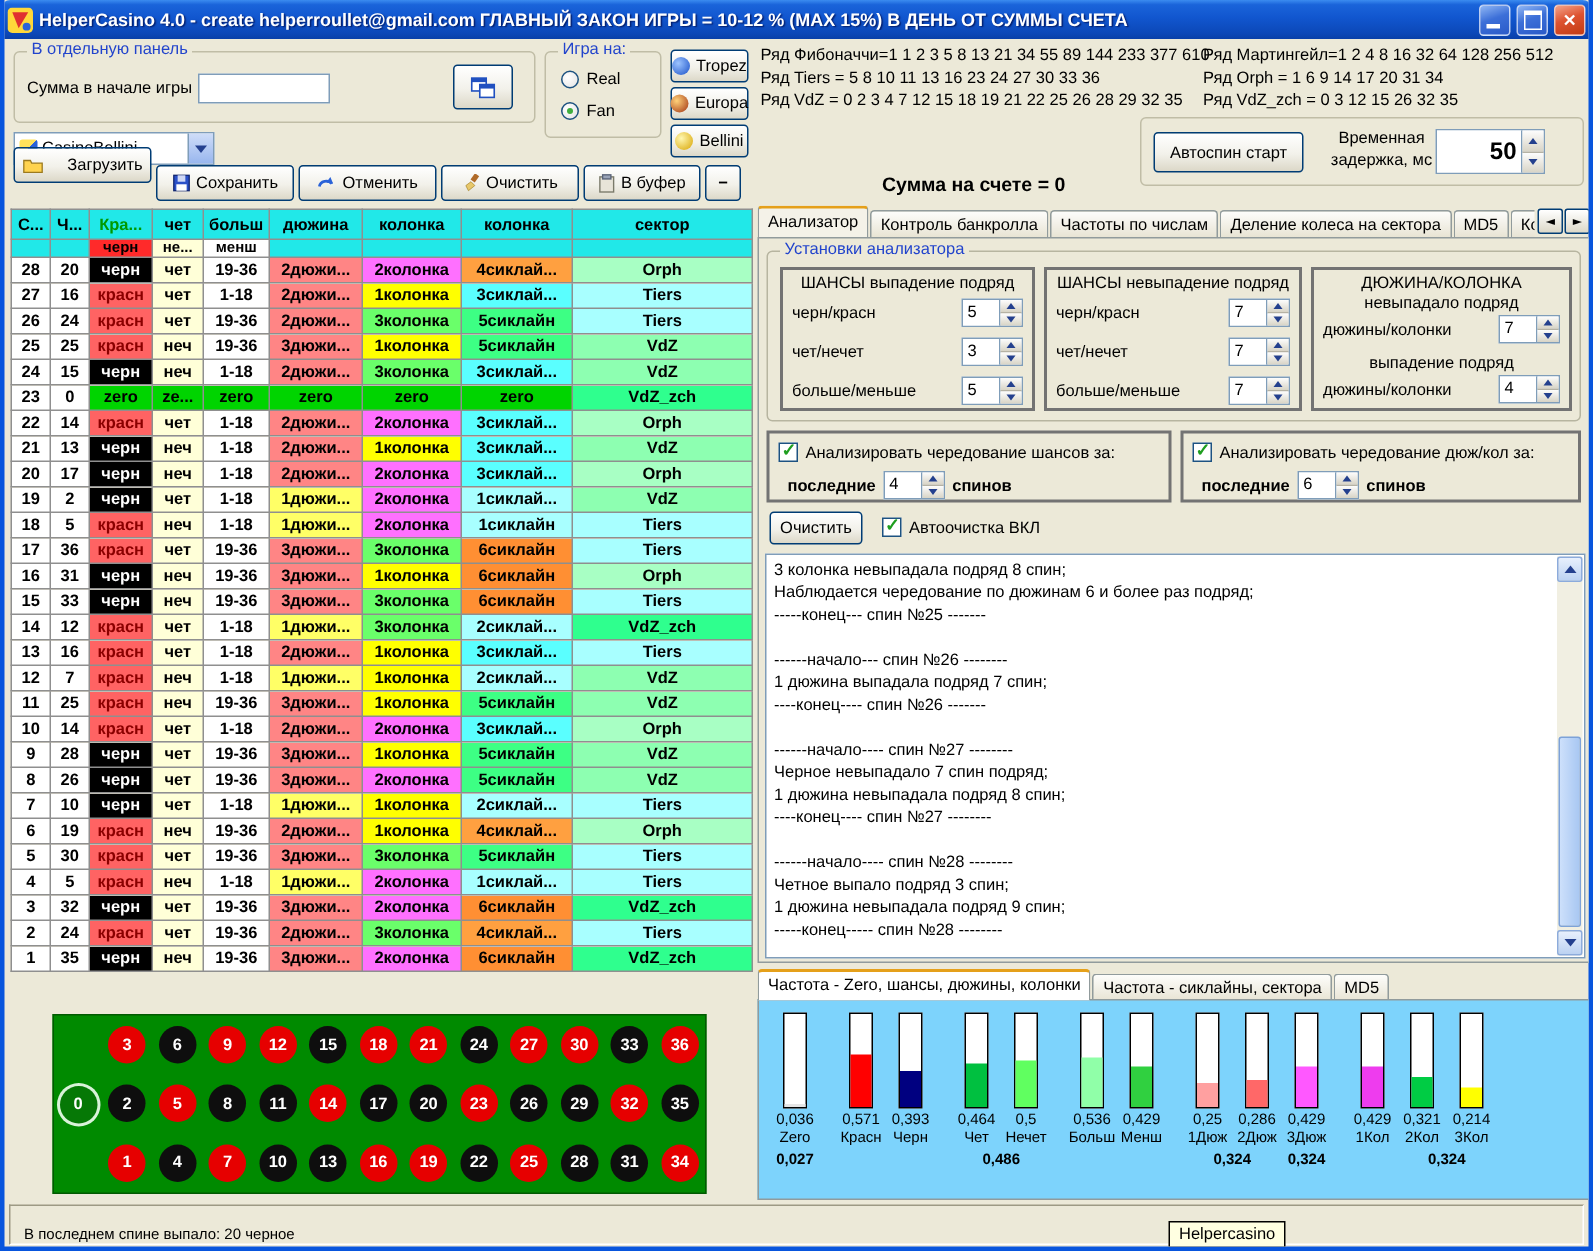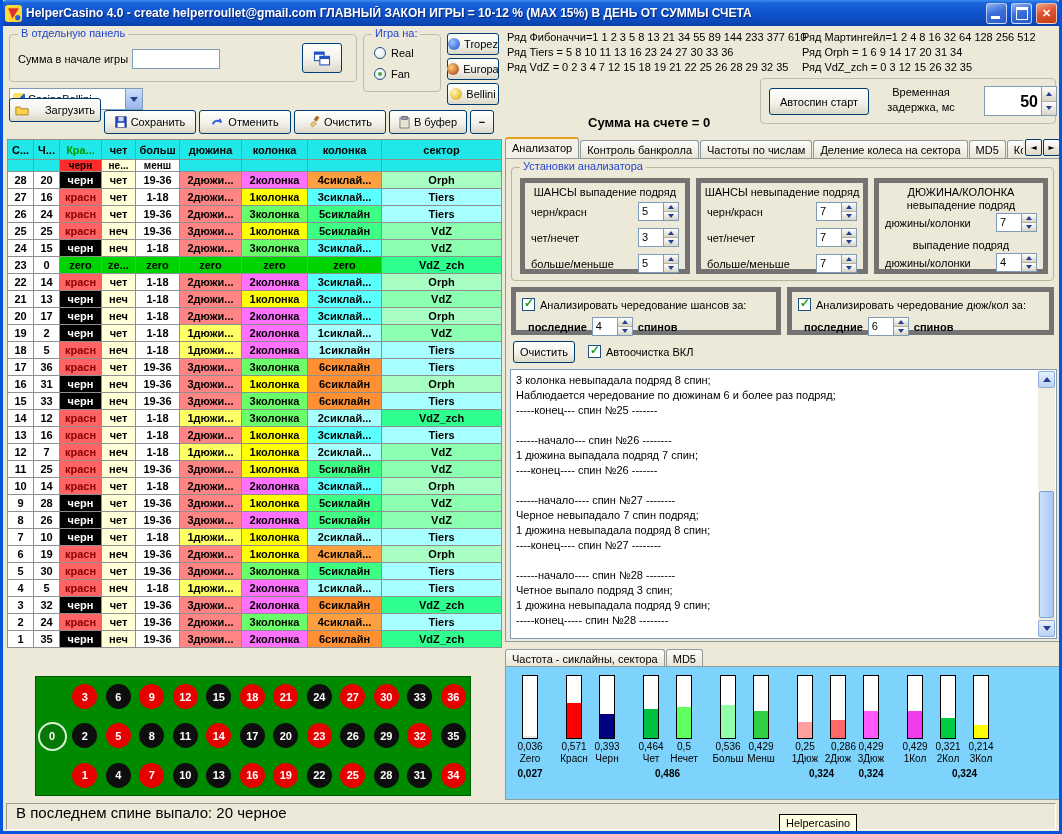--- a/index.html
+++ b/index.html
@@ -61,21 +61,21 @@
   .chip.green{background:#067806;box-shadow:0 0 0 2px #d8f2d8;}
   
   .tabstrip{position:absolute;display:flex;align-items:flex-end;overflow:hidden;height:21px;}
   .tab{border:1px solid #919b9c;border-bottom:none;border-radius:3px 3px 0 0;background:linear-gradient(180deg,#fdfdfb,#e8e4d4);padding:3px 6px 2px;font-size:11px;height:18px;margin-right:1px;white-space:nowrap;flex:none;}
   .tab.sel{background:#f4f2e8;height:21px;border-top:2px solid #e5a01a;position:relative;z-index:2;}
   .freqwrap .tab.sel{background:#ffffff;}
   .tabbody{position:absolute;border:1px solid #919b9c;background:#ece9d8;}
   .tabscroll{position:absolute;display:flex;gap:1px;}
   .sarrow{width:17px;height:17px;border:1px solid #003c74;border-radius:2px;background:linear-gradient(180deg,#fff,#dcd8c8);font-size:8px;display:flex;align-items:center;justify-content:center;font-family:"DejaVu Sans",sans-serif;}
   
-  .panel{position:absolute;border:5px solid #737373;}
+  .panel{position:absolute;border:2px solid #737373;}
   .ptitle{font-size:11px;text-align:center;margin:3px 2px 4px;white-space:nowrap;overflow:hidden;}
   .psub{font-size:11px;text-align:center;margin:1px 0 2px;}
   .sprow{display:flex;align-items:center;justify-content:space-between;padding:0 6px;margin-bottom:7px;}
   .splabel{font-size:11px;white-space:nowrap;}
   .spin{display:inline-flex;height:19px;border:1px solid #7f9db9;background:#fff;flex:none;}
   .spval{width:24px;font-size:11px;padding:2px 3px;background:#fff;}
   .spbtns{width:15px;display:flex;flex-direction:column;border-left:1px solid #7f9db9;}
   .sb{flex:1;background:linear-gradient(180deg,#fdfdfd,#d8d4c6);position:relative;}
   .sb.up{border-bottom:1px solid #b5b2a4;}
   .sb::after{content:"";position:absolute;left:50%;top:50%;transform:translate(-50%,-50%);width:0;height:0;border:3px solid transparent;}
@@ -92,21 +92,21 @@
   .sbtn .tri{width:0;height:0;border:4px solid transparent;}
   .tri.tup{border-bottom:5px solid #24408e;margin-top:-4px;} .tri.tdn{border-top:5px solid #24408e;margin-top:4px;}
   .thumb{position:absolute;left:1px;width:15px;background:linear-gradient(90deg,#cde0fb,#a8c7f2);border:1px solid #7da2d8;border-radius:2px;}
   
   .freqbody{background:#7dd3fc;position:absolute;border:1px solid #919b9c;}
   .bar{position:absolute;width:16px;border:1px solid #000;background:#fff;display:flex;flex-direction:column;justify-content:flex-end;}
   .fill{width:100%;}
   .bval{position:absolute;width:36px;text-align:center;font-size:10px;white-space:nowrap;}
   .bbold{font-weight:bold;font-size:10px;}
   
-  .status{position:absolute;left:3px;right:3px;top:803px;height:27px;border:1px solid;border-color:#9d9a84 #fff #fff #9d9a84;background:#ece9d8;font-size:15px;display:flex;align-items:flex-start;padding:0 9px;}
+  .status{position:absolute;left:3px;right:3px;top:803px;height:27px;border:1px solid;border-color:#9d9a84 #fff #fff #9d9a84;background:#ece9d8;font-size:10px;display:flex;align-items:flex-end;padding:0 9px;}
   .tip{position:absolute;left:776px;top:814px;background:#ffffe1;border:1px solid #000;font-size:11px;padding:2px 6px;z-index:50;}
   .series{position:absolute;font-size:11px;line-height:15px;white-space:nowrap;}
   .balance{position:absolute;font-size:13px;font-weight:bold;white-space:nowrap;}
 </style>
 </head>
 <body>
 
 <div class="window">
 
   <div class="titlebar">
@@ -692,21 +692,21 @@
     <div>Ряд Мартингейл=1 2 4 8 16 32 64 128 256 512</div>
     <div>Ряд Orph = 1 6 9 14 17 20 31 34</div>
     <div>Ряд VdZ_zch = 0 3 12 15 26 32 35</div>
   </div>
 
   <div class="grp" style="left:757px;top:78px;width:296px;height:46px;">
     <span class="btn" style="left:8px;top:9px;width:100px;height:27px;">
         <span>Автоспин старт</span>
       </span>
     <div class="lbl" style="left:118px;top:6px;width:84px;white-space:normal;text-align:center;line-height:15px;">Временная задержка, мс</div>
-    <span class="spin big" style="position:absolute;left:223px;top:7px;">
+    <span class="spin big" style="position:absolute;left:196px;top:7px;">
       <span class="spval">50</span>
       <span class="spbtns">
           <span class="sb up"></span>
           <span class="sb dn"></span>
         </span>
     </span>
   </div>
 
   <div class="balance" style="left:585px;top:115px;">Сумма на счете = 0</div>
 
@@ -793,21 +793,21 @@
                   <span class="sb up"></span>
                   <span class="sb dn"></span>
                 </span>
               </span>
             </div>
           </div>
       </div>
       <div class="panel" style="left:362px;top:10px;width:174px;height:96px;">
         <div class="ptitle" style="margin-bottom:0;">ДЮЖИНА/КОЛОНКА</div>
         <div>
-            <div class="psub">невыпадение подряд</div>
+            <div class="psub">невыпадало подряд</div>
             <div class="sprow">
               <span class="splabel">дюжины/колонки</span>
               <span class="spin">
                 <span class="spval">7</span>
                 <span class="spbtns">
                   <span class="sb up"></span>
                   <span class="sb dn"></span>
                 </span>
               </span>
             </div>
@@ -895,20 +895,21 @@
         <span class="thumb" style="top:45%;height:48%;"></span>
         <span class="sbtn" style="bottom:0;">
             <span class="tri tdn"></span>
           </span>
       </div>
     </div>
   </div>
 
   <div class="freqwrap">
     <div class="tabstrip" style="left:502px;top:646px;width:556px;">
+        <div class="tab sel">Частота - Zero, шансы, дюжины, колонки</div>
         <div class="tab">Частота - сиклайны, сектора</div>
         <div class="tab">MD5</div>
       </div>
     <div class="freqbody" style="left:502px;top:666px;width:556px;height:134px;">
         <div class="bar" style="left: 16px; top: 8px; height: 64px;">
           <div class="fill" style="height: 2px; background: rgb(230, 230, 230);"></div>
         </div>
         <div class="bval" style="left: 6px; top: 74px;">0,036</div>
         <div class="bval" style="left: 6px; top: 86px;">Zero</div>
         <div class="bar" style="left: 60px; top: 8px; height: 64px;">
@@ -942,21 +943,21 @@
         <div class="bval" style="left: 237px; top: 74px;">0,429</div>
         <div class="bval" style="left: 237px; top: 86px;">Менш</div>
         <div class="bar" style="left: 291px; top: 8px; height: 64px;">
           <div class="fill" style="height: 16px; background: rgb(255, 160, 160);"></div>
         </div>
         <div class="bval" style="left: 281px; top: 74px;">0,25</div>
         <div class="bval" style="left: 281px; top: 86px;">1Дюж</div>
         <div class="bar" style="left: 324px; top: 8px; height: 64px;">
           <div class="fill" style="height: 18px; background: rgb(255, 104, 104);"></div>
         </div>
-        <div class="bval" style="left: 314px; top: 74px; text-align: right;">0,286</div>
+        <div class="bval" style="left: 314px; top: 74px;">0,286</div>
         <div class="bval" style="left: 314px; top: 86px;">2Дюж</div>
         <div class="bar" style="left: 357px; top: 8px; height: 64px;">
           <div class="fill" style="height: 27px; background: rgb(255, 88, 255);"></div>
         </div>
         <div class="bval" style="left: 347px; top: 74px;">0,429</div>
         <div class="bval" style="left: 347px; top: 86px;">3Дюж</div>
         <div class="bar" style="left: 401px; top: 8px; height: 64px;">
           <div class="fill" style="height: 27px; background: rgb(238, 60, 238);"></div>
         </div>
         <div class="bval" style="left: 391px; top: 74px;">0,429</div>

